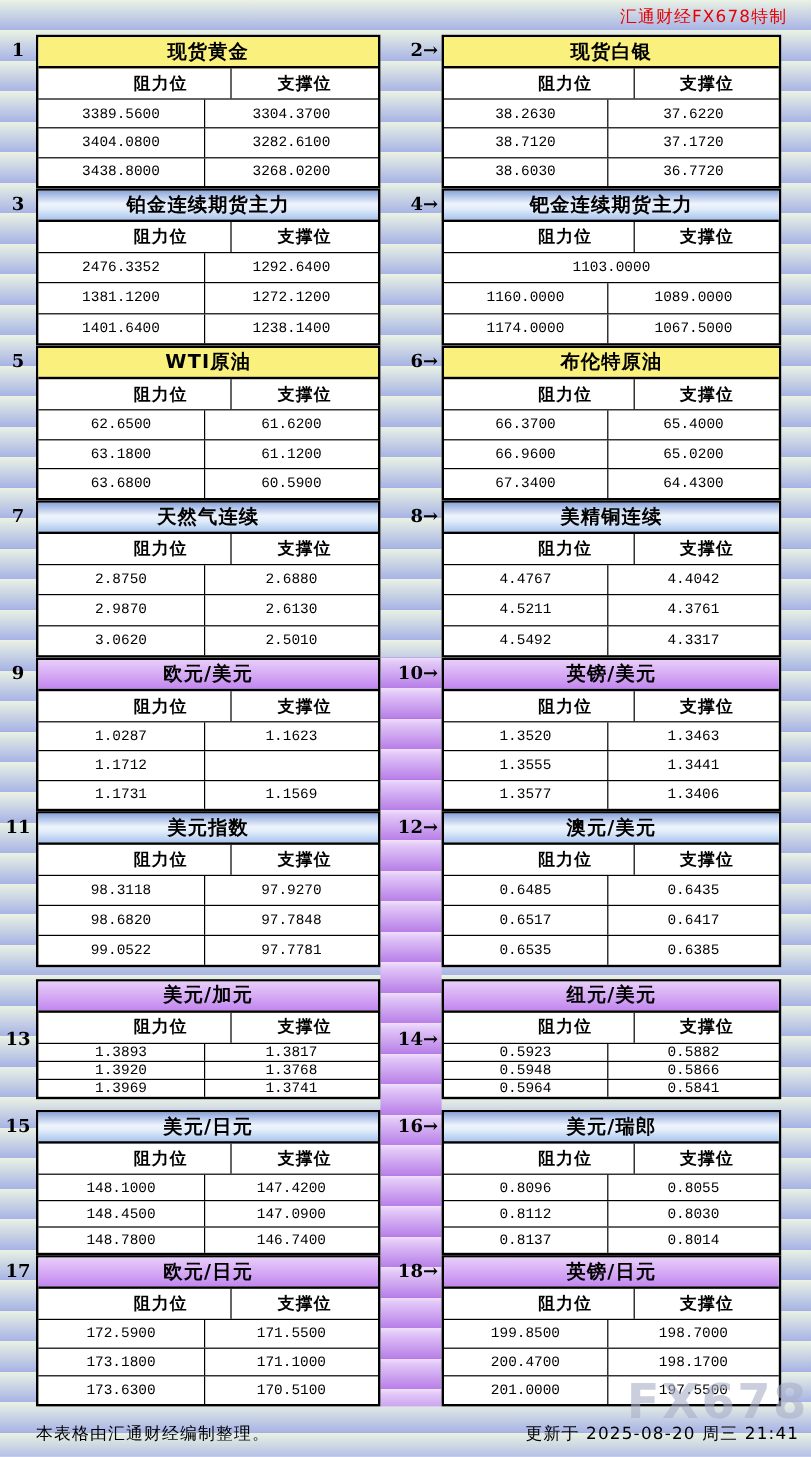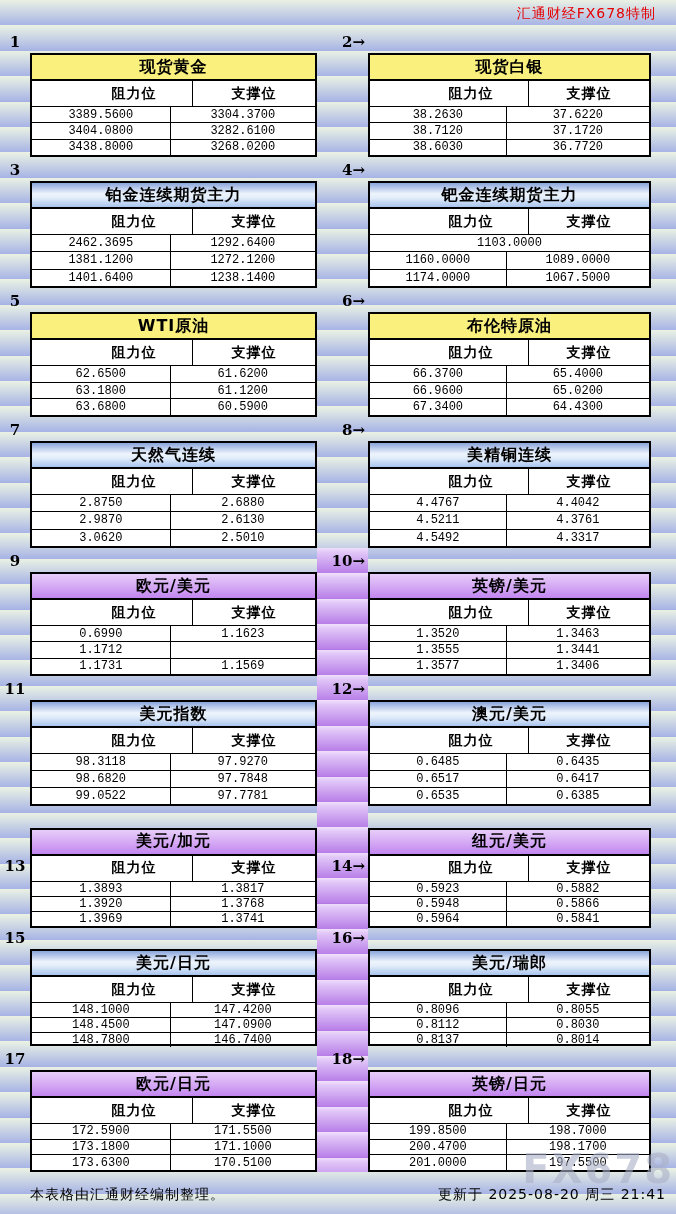--- a/index.html
+++ b/index.html
@@ -28,21 +28,21 @@
   .col-num  { width:30px;  flex:0 0 30px; }
   .col-mid  { width:51px;  flex:0 0 51px; }
   .col-right{ flex:1; }
   .col-num .lbl, .col-mid .lbl {
     display:block; height:26px; line-height:26px;
     font-family:"DejaVu Serif", serif; font-weight:bold; font-size:15px;
   }
   .col-num .lbl { text-align:center; }
   .col-mid .lbl { text-align:right; padding-right:3px; }
 
-  .panel { display:flex; flex-direction:column; border:2px solid #000; background:#fff;margin-top:24px; }
+  .panel { display:flex; flex-direction:column; border:2px solid #000; background:#fff; }
   .panel.left  { width:287px; flex:0 0 287px; }
   .panel.right { width:283px; flex:0 0 283px; }
 
   .title {
     flex:0 0 26px; height:26px; border-bottom:2px solid #000;
     display:flex; align-items:center; justify-content:center;
     font-weight:bold; font-size:16px; letter-spacing:1px;
   }
   .t-yellow { background:#faf07e; }
   .t-blue   { background:linear-gradient(180deg,#8ba6dc 0%,#eef4fc 45%,#e2edfa 62%,#a9c5ee 100%); }
@@ -131,21 +131,21 @@
     <div class="col-num">
       <span class="lbl">3</span>
     </div>
     <div class="panel left">
       <div class="title t-blue">铂金连续期货主力</div>
       <div class="hdr">
         <div class="cell res">阻力位</div>
         <div class="cell sup">支撑位</div>
       </div>
       <div class="vrow">
-        <div class="cell res">2462.3695</div>
+        <div class="cell res">2476.3352</div>
         <div class="cell sup">1292.6400</div>
       </div>
       <div class="vrow">
         <div class="cell res">1381.1200</div>
         <div class="cell sup">1272.1200</div>
       </div>
       <div class="vrow">
         <div class="cell res">1401.6400</div>
         <div class="cell sup">1238.1400</div>
       </div>
@@ -271,21 +271,21 @@
     <div class="col-num">
       <span class="lbl">9</span>
     </div>
     <div class="panel left">
       <div class="title t-purple">欧元/美元</div>
       <div class="hdr">
         <div class="cell res">阻力位</div>
         <div class="cell sup">支撑位</div>
       </div>
       <div class="vrow">
-        <div class="cell res">0.6990</div>
+        <div class="cell res">1.0287</div>
         <div class="cell sup">1.1623</div>
       </div>
       <div class="vrow">
         <div class="cell res">1.1712</div>
       </div>
       <div class="vrow">
         <div class="cell res">1.1731</div>
         <div class="cell sup">1.1569</div>
       </div>
     </div>

